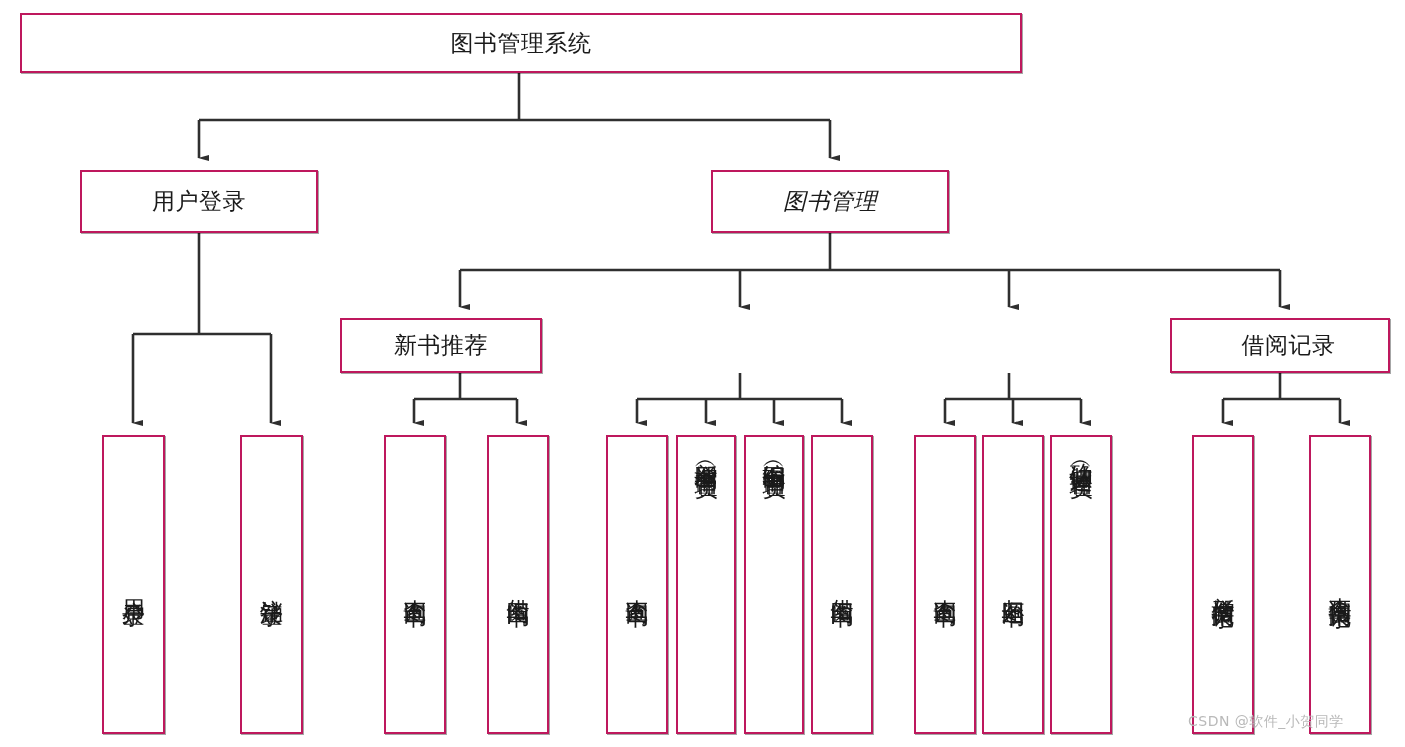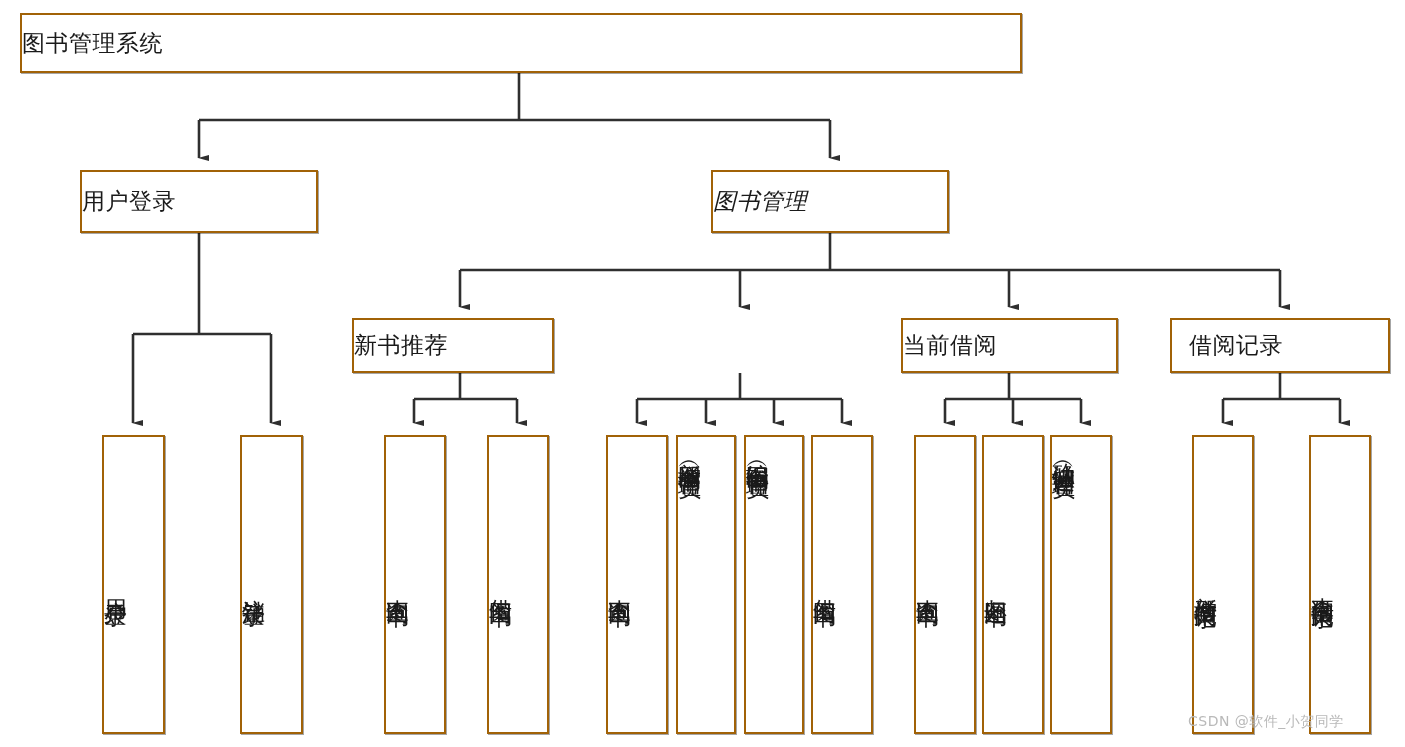--- a/index.html
+++ b/index.html
@@ -22,25 +22,25 @@
     left: 0;
     top: 0;
     width: 1405px;
     height: 747px;
     pointer-events: none;
   }
   .node {
     position: absolute;
     box-sizing: border-box;
     background: #ffffff;
-    border: 2px solid #a16207;
+    border: 2px solid #be185d;
     box-shadow: 1px 1px 0 rgba(0,0,0,0.35);
     display: flex;
     align-items: center;
-    justify-content: flex-start;
+    justify-content: center;
     color: #1a1a1a;
   }
   .node-label {
     display: block;
     text-align: center;
     line-height: 1.08;
     letter-spacing: 0.5px;
   }
   .node.horizontal .node-label {
     writing-mode: horizontal-tb;
@@ -131,25 +131,22 @@
     <span class="node-label">图书管理系统</span>
   </div>
 
   <div class="node horizontal" style="left:80px; top:170px; width:238px; height:63px;">
     <span class="node-label">用户登录</span>
   </div>
   <div class="node horizontal" style="left:711px; top:170px; width:238px; height:63px;font-style:italic;">
     <span class="node-label">图书管理</span>
   </div>
 
-  <div class="node horizontal" style="left:352px; top:318px; width:202px; height:55px;">
+  <div class="node horizontal" style="left:340px; top:318px; width:202px; height:55px;">
     <span class="node-label">新书推荐</span>
-  </div>
-  <div class="node horizontal" style="left:901px; top:318px; width:217px; height:55px;">
-    <span class="node-label">当前借阅</span>
   </div>
   <div class="node horizontal" style="left:1170px; top:318px; width:220px; height:55px;padding-left:17px;">
     <span class="node-label">借阅记录</span>
   </div>
 
   <div class="node vertical centered" style="left:102px; top:435px; width:63px; height:299px;">
     <span class="node-label">用户登录</span>
   </div>
   <div class="node vertical centered" style="left:240px; top:435px; width:63px; height:299px;">
     <span class="node-label">注销登录</span>

